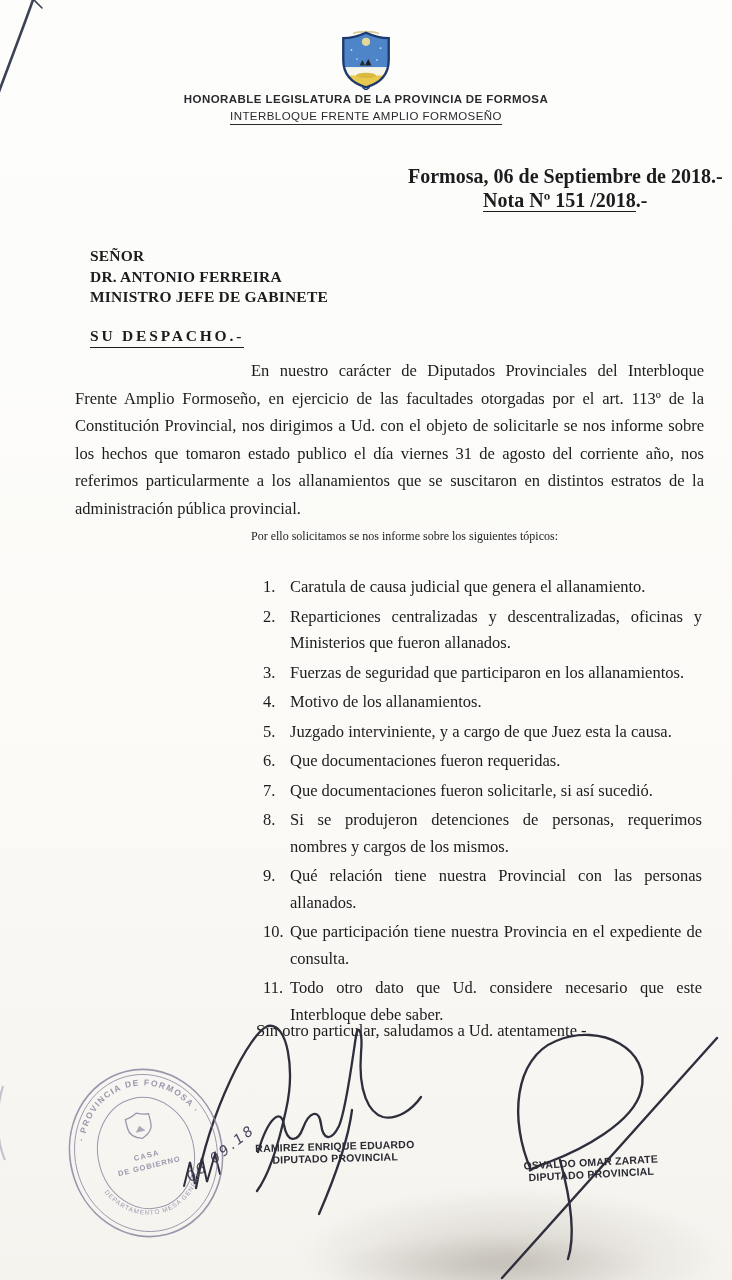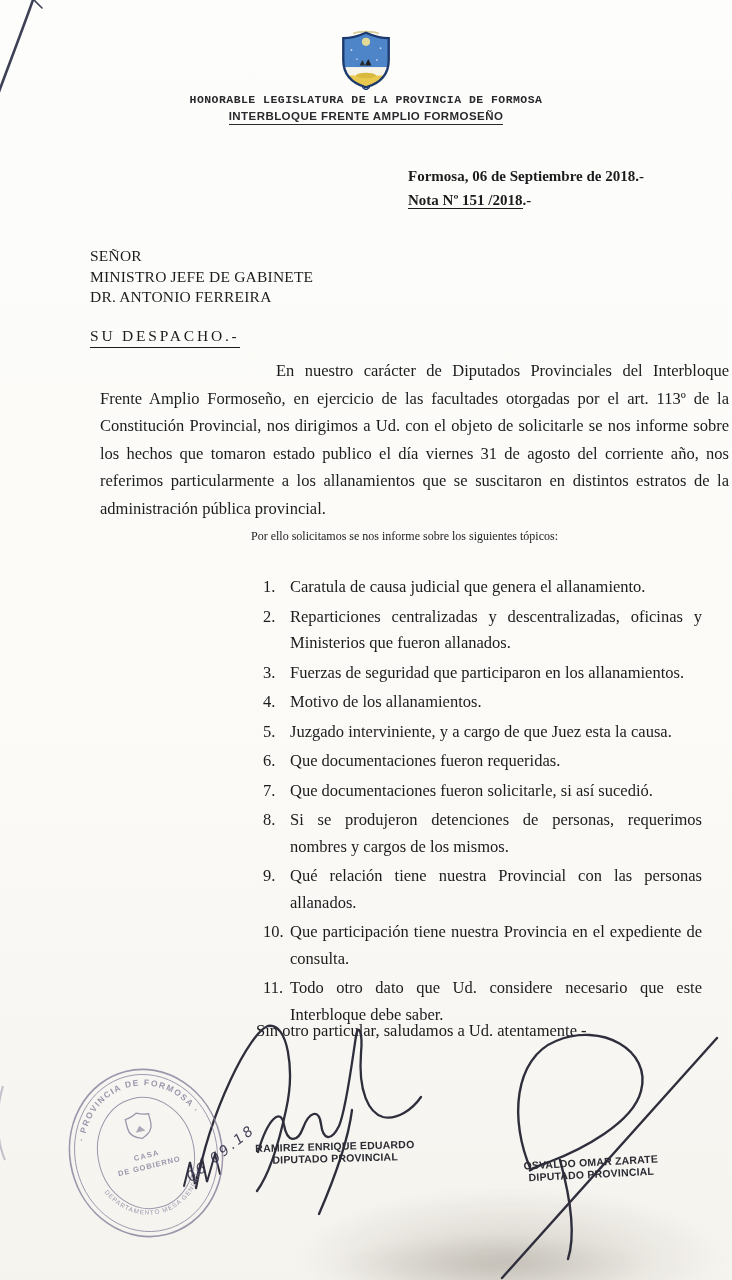--- a/index.html
+++ b/index.html
@@ -6,36 +6,36 @@
   body { width:732px; height:1280px; background:#ddd; }
   .page {
     position:relative; width:732px; height:1280px; overflow:hidden;
     background:linear-gradient(180deg,#fdfdfb 0%, #fbfaf7 60%, #f5f3ee 100%);
     font-family:"Liberation Serif", serif; color:#1c1c1e;
   }
   
   .header { position:absolute; top:30px; left:0; width:100%; text-align:center; }
   .logo { display:block; margin:0 auto 3px auto; width:58px; height:60px; }
   .org-line {
-    font-family:Liberation Mono, monospace; font-weight:bold; font-size:11.5px;
+    font-family:Liberation Sans, sans-serif; font-weight:bold; font-size:11.5px;
     letter-spacing:.45px; color:#2a2a2e; line-height:13px;
   }
   .bloc-line {
-    display:inline-block; font-family:"Liberation Sans", sans-serif; font-weight:bold;
+    display:inline-block; font-family:"Liberation Sans", sans-serif; font-weight:normal;
     font-size:11.5px; letter-spacing:.45px; color:#2a2a2e; line-height:13px;
     border-bottom:1.6px solid #2a2a2e; padding-bottom:1px; margin-top:1px;
   }
   
-  .dateline { position:absolute; top:165px; left:408px; font-size:15px; font-weight:bold; line-height:23.5px; }
+  .dateline { position:absolute; top:165px; left:408px; font-size:20px; font-weight:bold; line-height:23.5px;text-align:center; }
   .note-underline { border-bottom:1.7px solid #1c1c1e; padding-bottom:.5px; }
   
-  .addressee { position:absolute; top:246px; left:90px; font-size:15.5px; font-weight:normal; line-height:20.5px; letter-spacing:.2px; }
+  .addressee { position:absolute; top:246px; left:90px; font-size:15.5px; font-weight:bold; line-height:20.5px; letter-spacing:.2px; }
   .despacho { display:inline-block; letter-spacing:2.8px; border-bottom:1.9px solid #1c1c1e; padding-bottom:.5px; margin-top:18px; }
   
-  .para1 { position:absolute; top:357px; left:75px; width:629px; font-size:16.5px; line-height:27.6px; text-align:justify; text-indent:176px;margin-left:25px; }
+  .para1 { position:absolute; top:357px; left:75px; width:629px; font-size:16.5px; line-height:27.6px; text-align:justify; text-indent:176px; }
   .para2 { position:absolute; top:529px; left:251px; font-size:12px; }
   .list  { position:absolute; top:574px; left:263px; width:439px; font-size:16.5px; line-height:26.5px; }
   .li { display:flex; margin-bottom:3px; }
   .num { width:27px; flex:none; }
   .txt { flex:1; text-align:justify; }
   .closing { position:absolute; top:1021px; left:256px; font-size:16.5px; }
   
   .sig-label {
     position:absolute; text-align:center; font-family:"Liberation Sans",sans-serif;
     font-weight:bold; font-size:10.5px; line-height:12px; color:#2b2b33; letter-spacing:.2px;
@@ -89,22 +89,22 @@
     <div><span class="bloc-line">INTERBLOQUE FRENTE AMPLIO FORMOSEÑO</span></div>
   </div>
 
   <div class="dateline">
     <div>Formosa, 06 de Septiembre de 2018.-</div>
     <div><span class="note-underline">Nota Nº 151 /2018</span><span>.-</span></div>
   </div>
 
   <div class="addressee">
     <div>SEÑOR</div>
+    <div>DR. ANTONIO FERREIRA</div>
     <div>MINISTRO JEFE DE GABINETE</div>
-    <div>DR. ANTONIO FERREIRA</div>
     <div><span class="despacho">SU DESPACHO.-</span></div>
   </div>
 
   <div class="para1">En nuestro carácter de Diputados Provinciales del Interbloque Frente Amplio Formoseño, en ejercicio de las facultades otorgadas por el art. 113º de la Constitución Provincial, nos dirigimos a Ud. con el objeto de solicitarle se nos informe sobre los hechos que tomaron estado publico el día viernes 31 de agosto del corriente año, nos referimos particularmente a los allanamientos que se suscitaron en distintos estratos de la administración pública provincial.</div>
   <div class="para2">Por ello solicitamos se nos informe sobre los siguientes tópicos:</div>
 
   <div class="list">
     <div class="li">
         <span class="num">1.</span>
         <span class="txt">Caratula de causa judicial que genera el allanamiento.</span>

